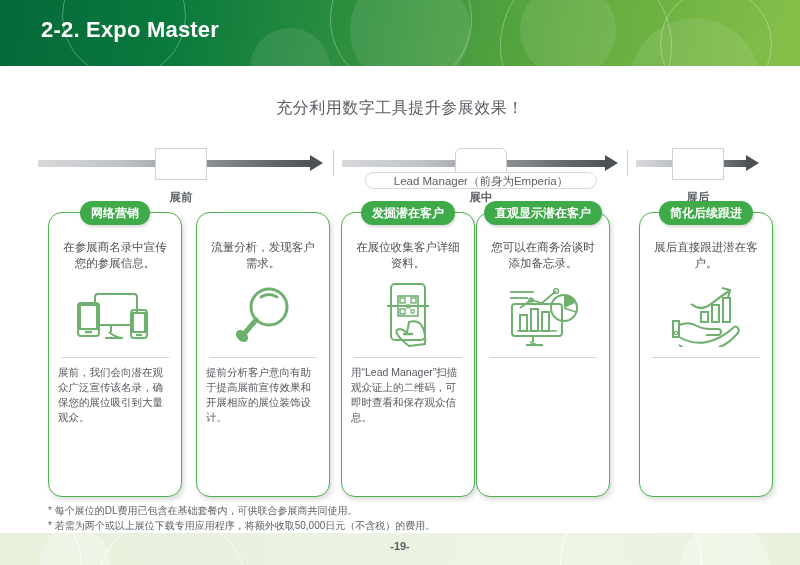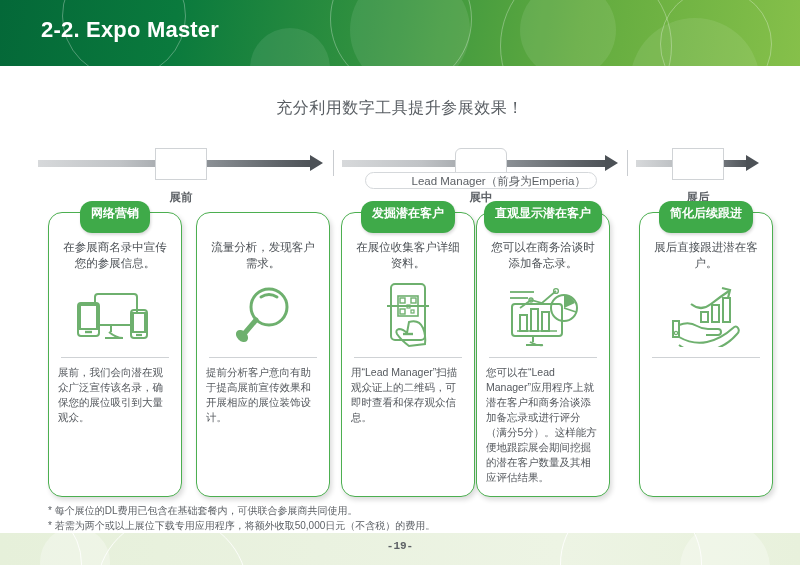--- a/index.html
+++ b/index.html
@@ -109,21 +109,21 @@
   .tl-pill {
     position: absolute;
     top: 26px;
     height: 17px;
     border: 1px solid #d5d8db;
     border-radius: 9px;
     background: #ffffff;
     color: #5c6065;
     font-size: 11.5px;
     line-height: 17px;
-    text-align: right;
+    text-align: center;
     white-space: nowrap;
     padding: 0 10px;
     box-sizing: border-box;
   }
 
   
   .cards { position: absolute; left: 0; top: 200px; width: 800px; }
   .card {
     position: absolute;
     top: 12px;
@@ -132,21 +132,21 @@
     border: 1.5px solid #4caf50;
     border-radius: 14px;
     box-sizing: border-box;
     box-shadow: 2px 3px 5px rgba(0,0,0,0.14);
   }
   .card-pill {
     position: absolute;
     top: -12px;
     left: 50%;
     transform: translateX(-50%);
-    height: 32px;
+    height: 24px;
     border-radius: 12px;
     background: #3faa49;
     color: #ffffff;
     font-size: 12px;
     font-weight: bold;
     line-height: 24px;
     white-space: nowrap;
     padding: 0 11px;
     z-index: 3;
     box-shadow: 1px 2px 3px rgba(0,0,0,0.15);
@@ -190,21 +190,20 @@
 
   
   .footer {
     position: absolute;
     left: 0;
     top: 533px;
     width: 800px;
     height: 32px;
     background: linear-gradient(90deg, #e6f0da 0%, #eaf2e0 40%, #edf4e4 70%, #e8f1dc 100%);
     overflow: hidden;
-    font-family: Liberation Mono, monospace;
   }
   .ft-ring {
     position: absolute;
     border-radius: 50%;
     border: 1.5px solid rgba(255,255,255,0.85);
   }
   .ft-fill {
     position: absolute;
     border-radius: 50%;
     background: rgba(255,255,255,0.30);
@@ -338,21 +337,20 @@
         <circle cx="31" cy="18" r="2" stroke-width="1.4"></circle>
         <circle cx="56" cy="9" r="2.4" stroke-width="1.4"></circle>
         <line x1="10" y1="10" x2="34" y2="10" stroke-width="1.8"></line>
         <line x1="10" y1="16" x2="28" y2="16" stroke-width="1.8"></line>
         <circle cx="64" cy="26" r="13" stroke-width="2"></circle>
         <path d="M64 26 L64 13 A13 13 0 0 1 75 21 Z" fill="#6eb06e" stroke="none"></path>
         <line x1="64" y1="26" x2="76" y2="30" stroke-width="1.6"></line>
       </svg>
     </div>
     <div class="card-rule"></div>
-    <div class="card-body">您可以在“Lead Manager”应用程序上就潜在客户和商务洽谈添加备忘录或进行评分（满分5分）。这样能方便地跟踪展会期间挖掘的潜在客户数量及其相应评估结果。</div>
   </div>
 
   <div class="card" style="left:631px; height:285px;margin-left:8px;">
     <div class="card-pill">简化后续跟进</div>
     <div class="card-lead">展后直接跟进潜在客户。</div>
     <div class="card-icon">
       <svg width="82" height="62" viewBox="0 0 82 62" fill="none" stroke="#6eb06e" stroke-width="2">
         <rect x="36" y="27" width="7" height="10"></rect>
         <rect x="47" y="20" width="7" height="17"></rect>
         <rect x="58" y="13" width="7" height="24"></rect>

